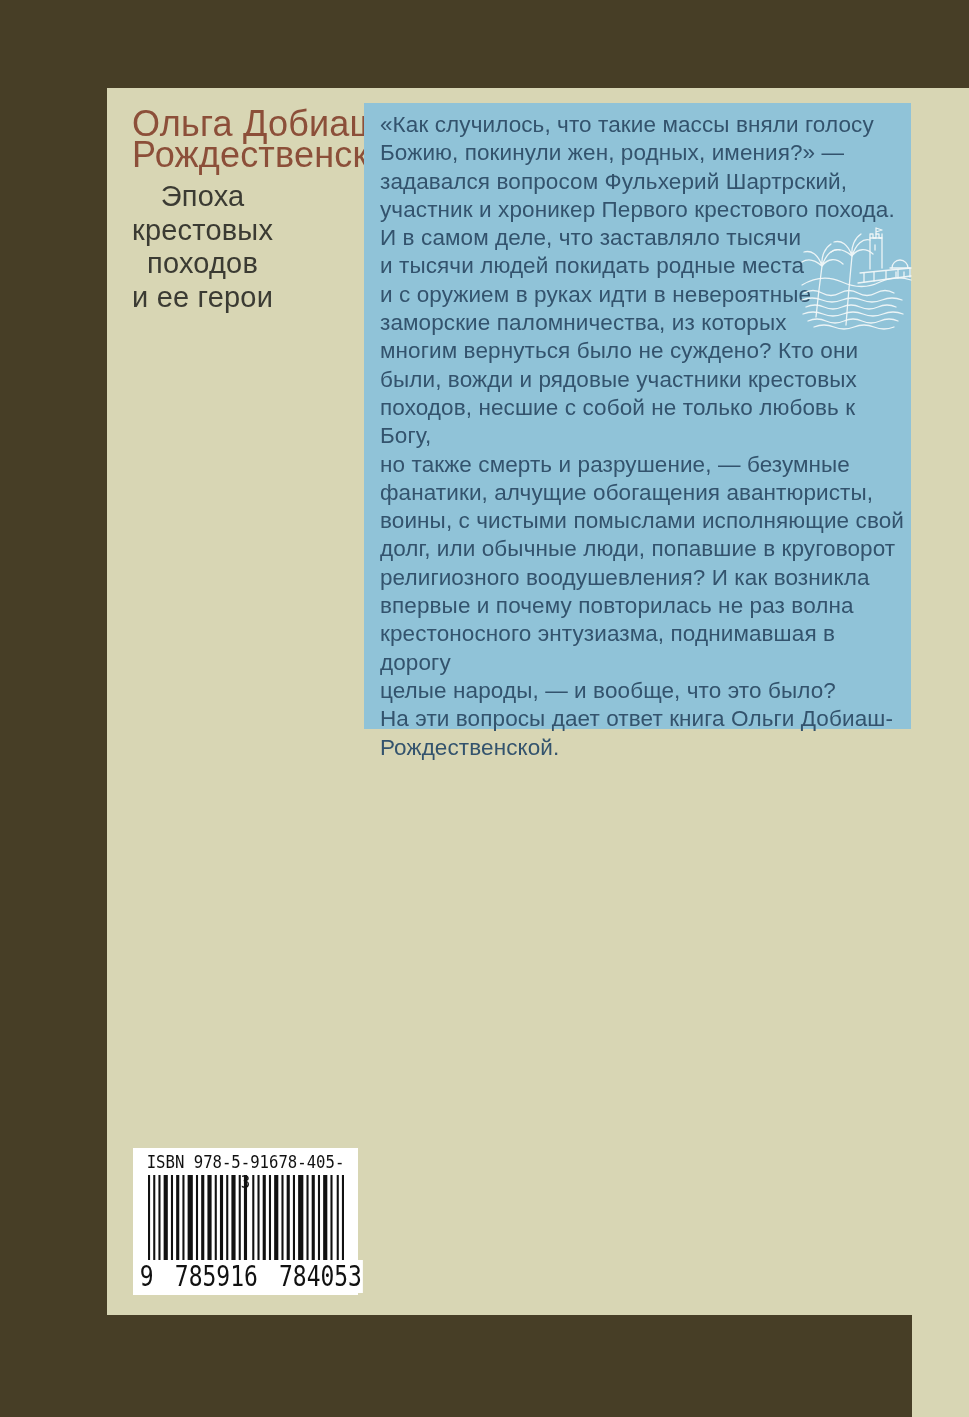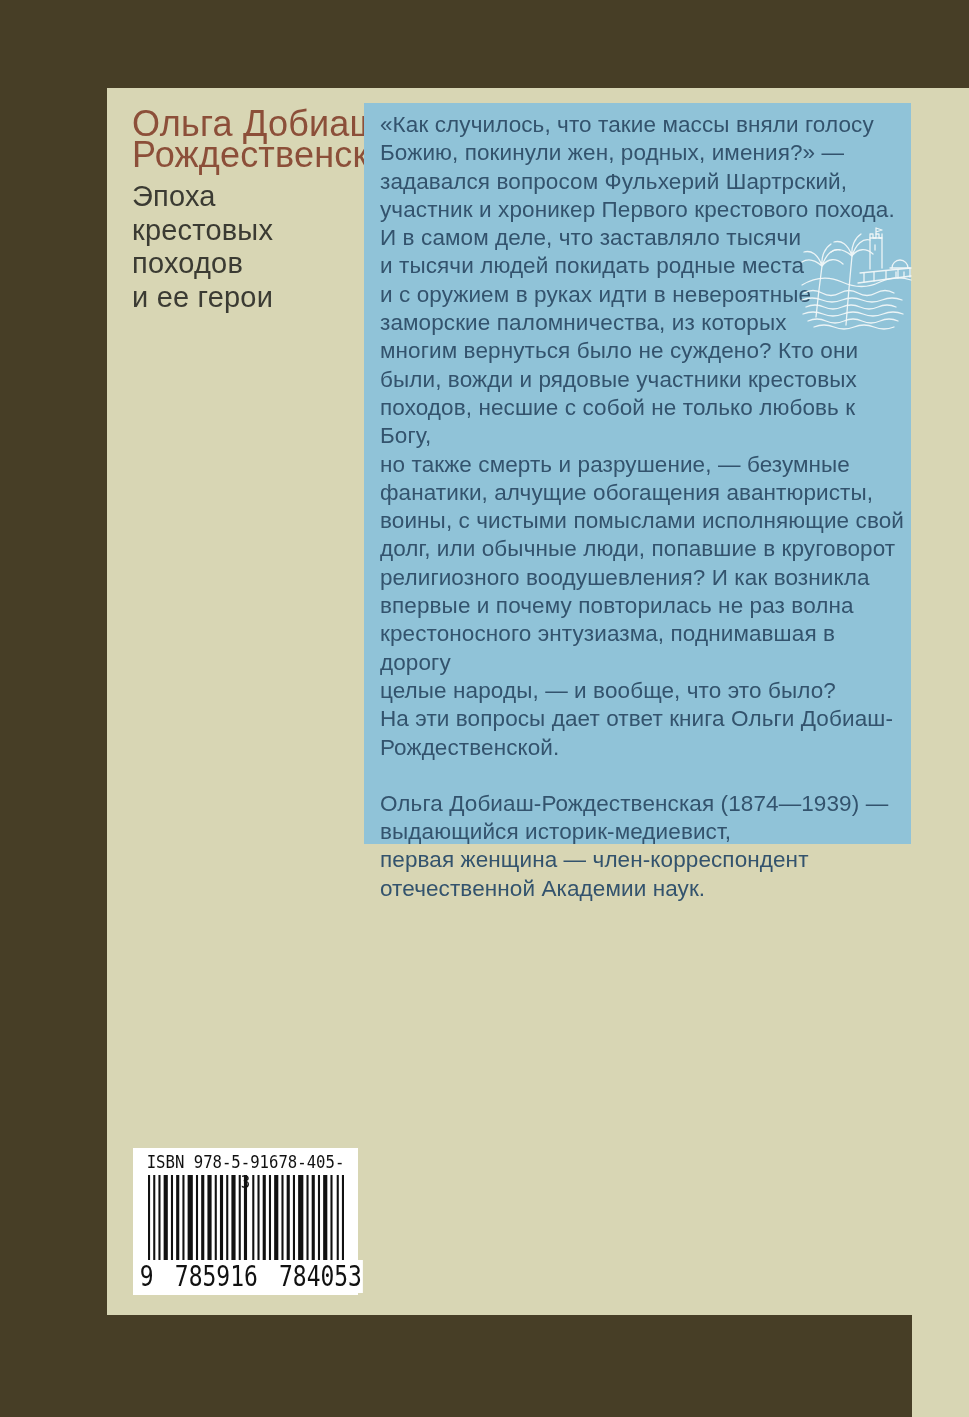--- a/index.html
+++ b/index.html
@@ -17,24 +17,24 @@
     background:var(--panel,#d8d6b4);
   }
   .author{
     position:absolute;left:132px;top:108px;
     font-size:36px;line-height:31px;letter-spacing:.2px;
     color:var(--author-color,#8c4f39);white-space:pre-line;
   }
   .title{
     position:absolute;left:132px;top:180px;
     font-size:29px;line-height:33.5px;letter-spacing:.2px;
-    color:var(--title-color,#3b3b33);white-space:pre-line;
+    color:var(--title-color,#3b3b33);white-space:pre-line;text-align:center;
   }
   .blurb{
-    position:absolute;left:364px;top:103px;width:547px;height:741px;
+    position:absolute;left:364px;top:103px;width:547px;height:626px;
     background:var(--annotation-bg,#90c3d8);
     box-sizing:border-box;padding:8px 3px 0 16px;
   }
   .blurb .quote,.blurb .bio{
     font-size:22.5px;line-height:28.3px;letter-spacing:.1px;
     color:var(--annotation-text,#33536d);white-space:pre-line;
   }
   .blurb .bio{margin-top:28px;}
   .city{
     position:absolute;left:436px;top:122px;width:112px;height:108px;
@@ -92,24 +92,20 @@
 но также смерть и разрушение, — безумные
 фанатики, алчущие обогащения авантюристы,
 воины, с чистыми помыслами исполняющие свой
 долг, или обычные люди, попавшие в круговорот
 религиозного воодушевления? И как возникла
 впервые и почему повторилась не раз волна
 крестоносного энтузиазма, поднимавшая в дорогу
 целые народы, — и вообще, что это было?
 На эти вопросы дает ответ книга Ольги Добиаш-
 Рождественской.</div>
-    <div class="bio">Ольга Добиаш-Рождественская (1874—1939) —
-выдающийся историк-медиевист,
-первая женщина — член-корреспондент
-отечественной Академии наук.</div>
 
     <svg class="city" viewBox="0 0 112 108" xmlns="http://www.w3.org/2000/svg">
 
       <path d="M2,60 Q22,48 42,57 Q62,66 80,57 Q96,50 111,55"></path>
       <path d="M4,68 q9,-5 18,0 q9,5 18,0 q9,-5 18,0 q9,5 18,0 q9,-5 18,0"></path>
       <path d="M2,75 q10,-4 20,0 q10,4 20,0 q10,-4 20,0 q10,4 20,0 q10,-4 20,0"></path>
       <path d="M6,82 q9,-4 18,0 q9,4 18,0 q9,-4 18,0 q9,4 18,0 q9,-4 18,0"></path>
       <path d="M3,89 q10,-4 20,0 q10,4 20,0 q10,-4 20,0 q10,4 20,0 q10,-4 20,0"></path>
       <path d="M8,96 q9,-4 18,0 q9,4 18,0 q9,-4 18,0 q9,4 18,0 q9,-4 18,0"></path>
       <path d="M14,102 q10,-4 20,0 q10,4 20,0 q10,-4 20,0 q10,4 20,0"></path>

